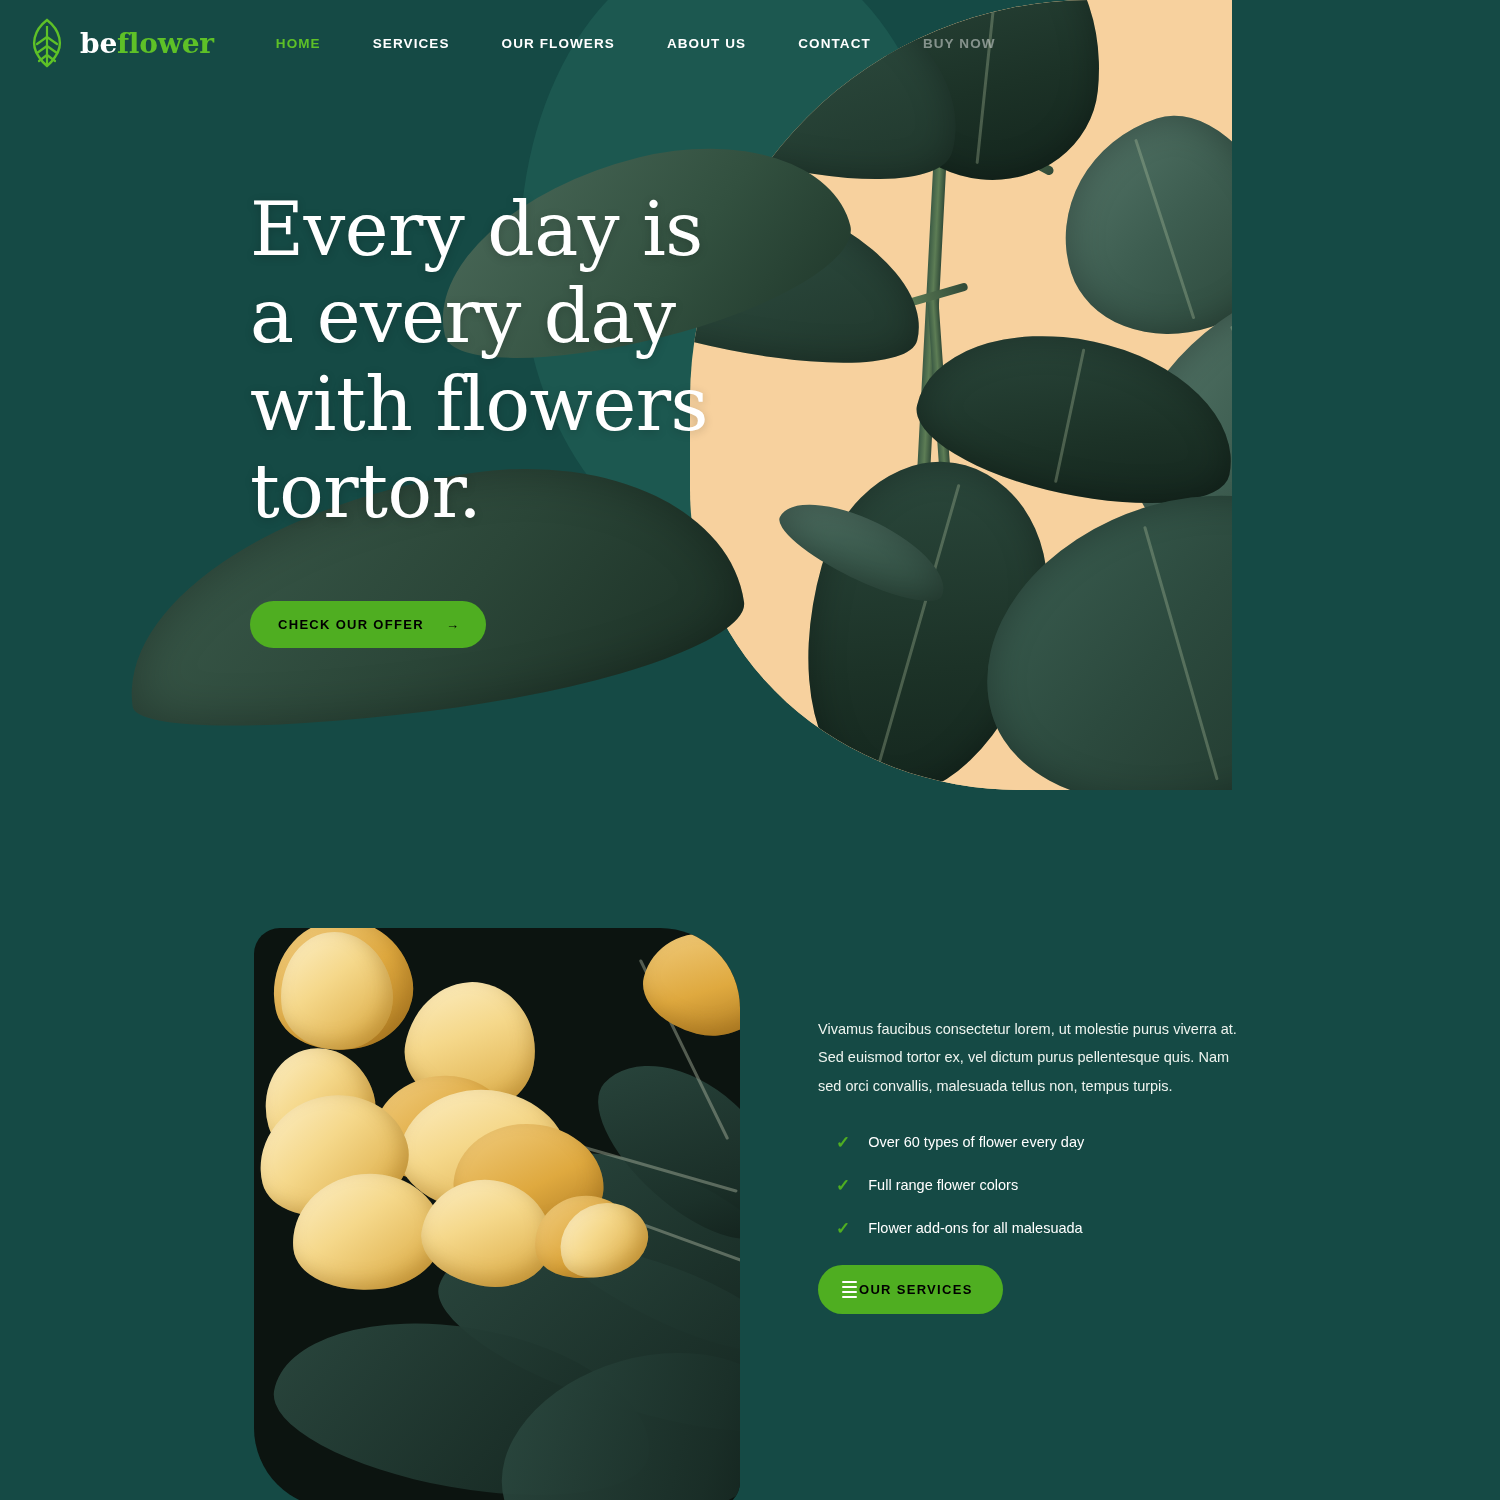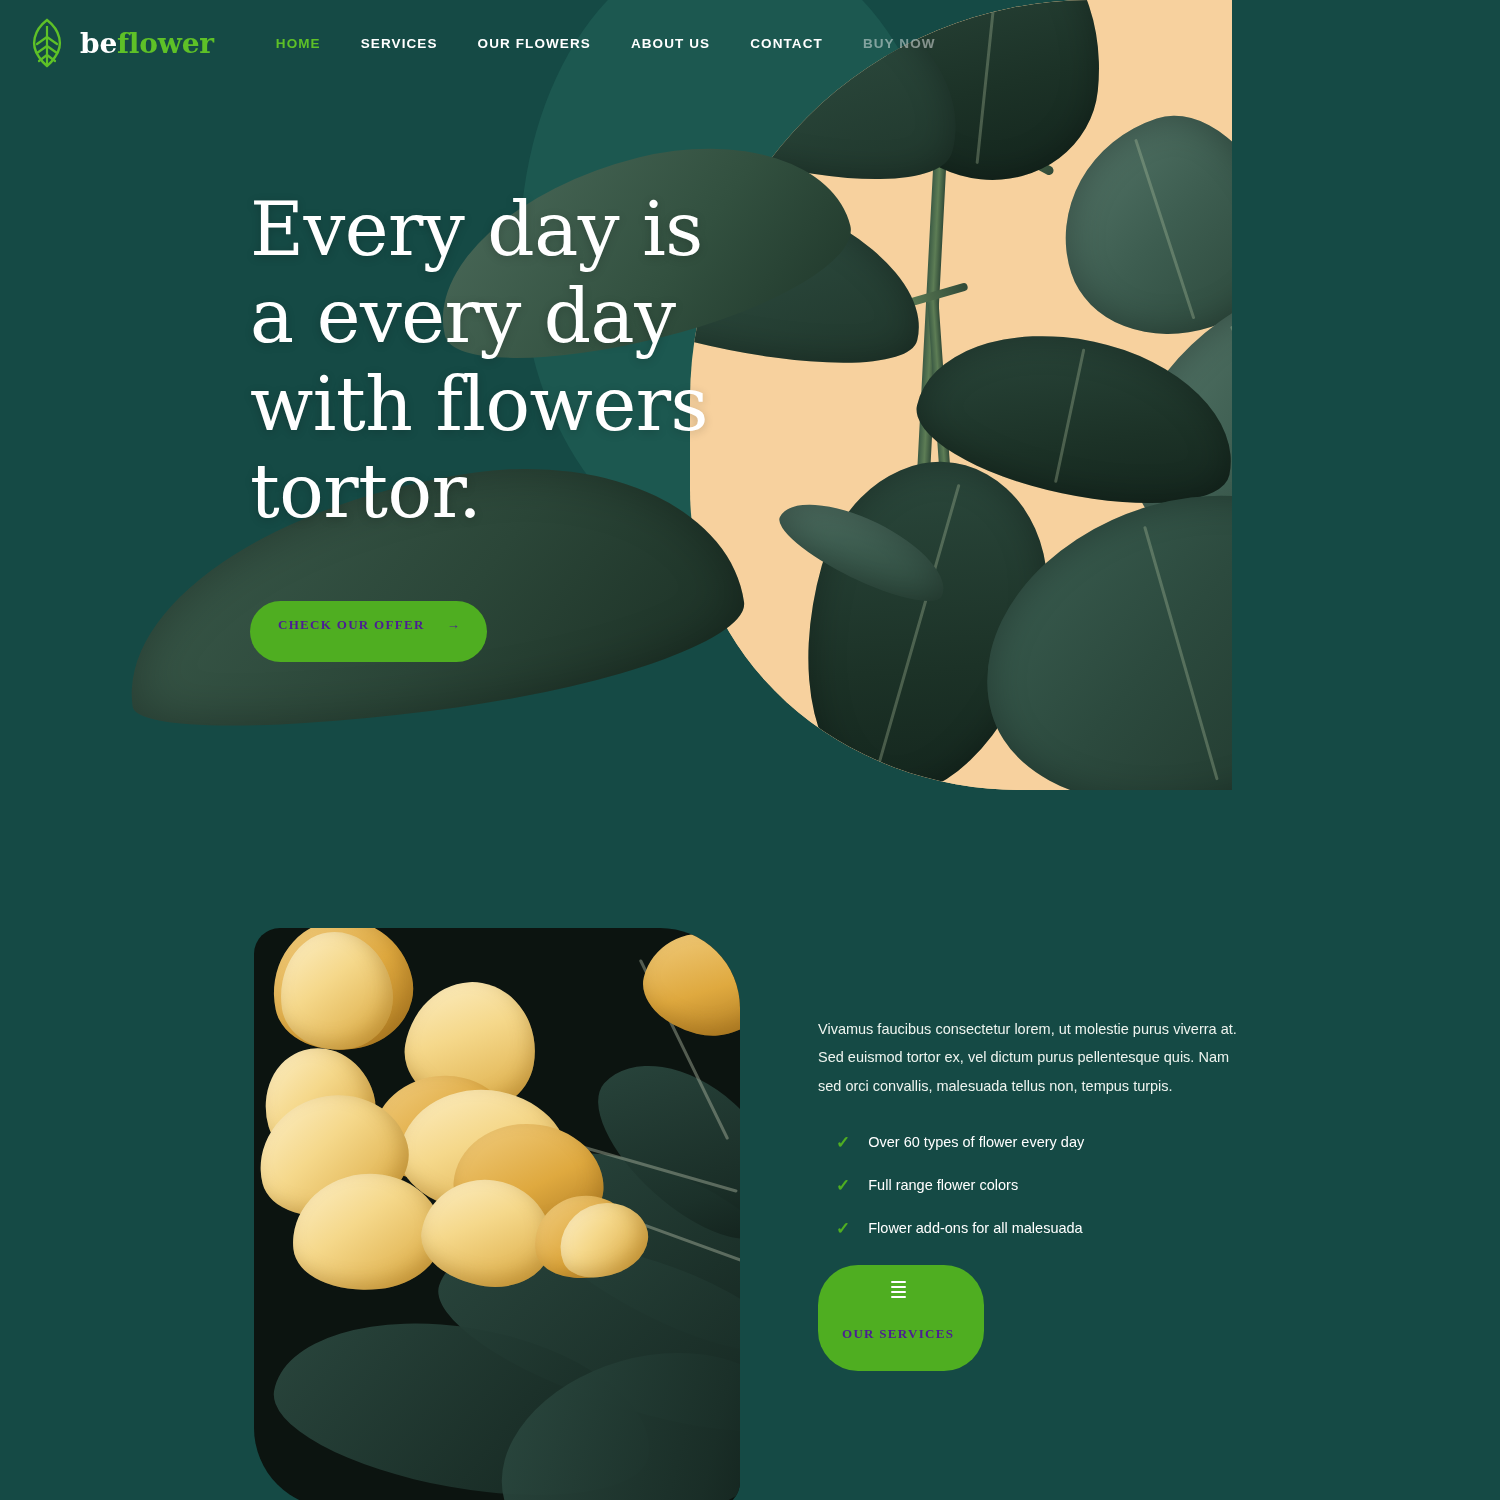--- a/index.html
+++ b/index.html
@@ -143,21 +143,21 @@
     font-weight: bold;
     letter-spacing: -.2px;
     white-space: nowrap;
   }
   .brand-be { color: #ffffff; }
   .brand-flower { color: #5ec127; }
 
   .nav {
     display: flex;
     align-items: flex-start;
-    gap: 0px;
+    gap: 12px;
     flex: 1 1 auto;
   }
   .nav-item {
     font-size: 13.5px;
     font-weight: bold;
     letter-spacing: 1.1px;
     color: #ffffff;
     white-space: nowrap;
     padding: 10px 20px;
     cursor: pointer;
@@ -226,29 +226,29 @@
     font-weight: normal;
     text-shadow: 0 2px 10px rgba(0,0,0,.18);
   }
   .hero-title span { display: block; white-space: nowrap; }
 
   .btn-pill {
     display: inline-flex;
     align-items: center;
     gap: 22px;
     background: #4fae21;
-    color: #4c1d95;
+    color: #000000;
     border: none;
     border-radius: 40px;
-    padding: 16px 26px 29px 28px;
+    padding: 16px 26px 16px 28px;
     font-size: 13px;
     font-weight: bold;
     letter-spacing: 1.3px;
     cursor: pointer;
-    font-family: Liberation Serif, serif;
+    font-family: Liberation Sans, sans-serif;
     white-space: nowrap;
   }
   .hero-cta { margin-top: 66px; }
 
   
   .features {
     position: absolute;
     top: 928px;
     left: 0;
     width: 1500px;
@@ -323,21 +323,21 @@
     padding-left: 18px;
   }
   .check {
     color: #4fae21;
     font-size: 17px;
     font-weight: bold;
     line-height: 1;
     flex: 0 0 auto;
   }
   .feature-cta { margin-top: 28px; }
-  .btn-pill.with-lines { gap: 28px; padding-left: 24px; padding-right: 30px; flex-direction: column; }
+  .btn-pill.with-lines { gap: 2px; padding-left: 24px; padding-right: 30px; }
   .lines-icon {
     display: inline-flex;
     flex-direction: column;
     gap: 3px;
     width: 15px;
   }
   .lines-icon i {
     display: block;
     height: 2px;
     background: #fff;

